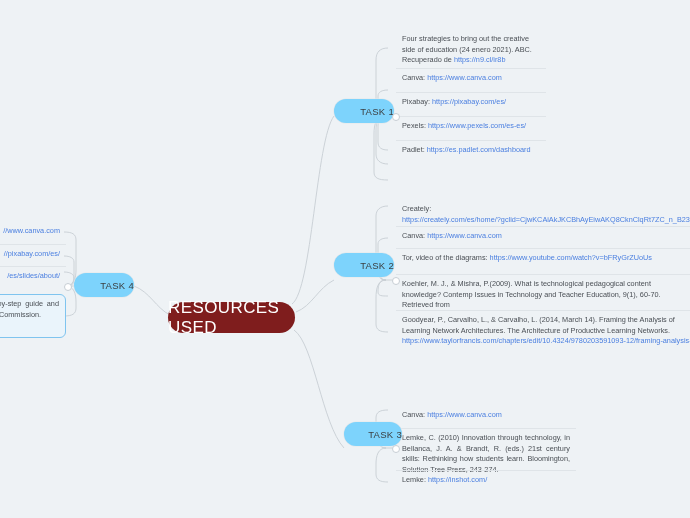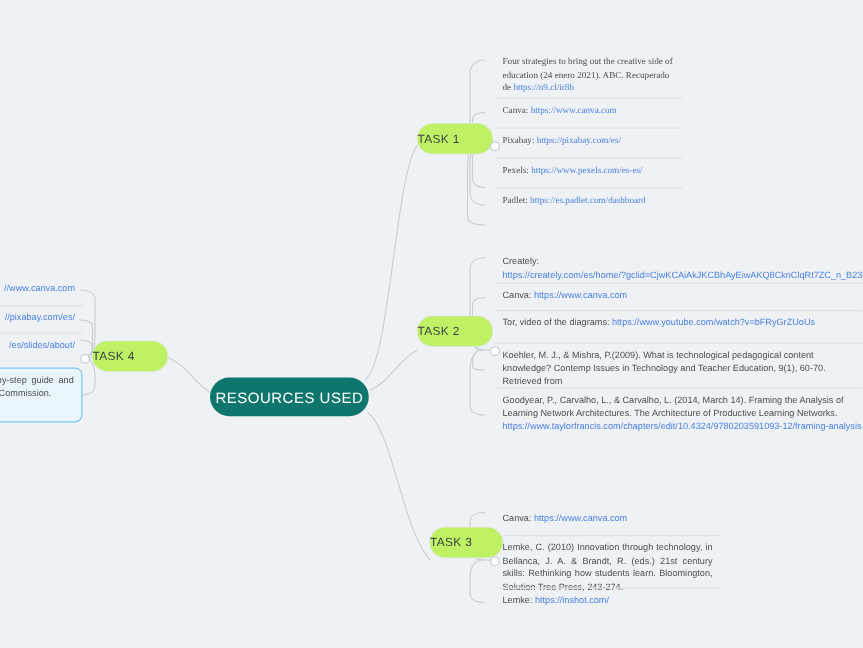--- a/index.html
+++ b/index.html
@@ -28,40 +28,40 @@
     pointer-events: none;
   }
 
   
   .central-node {
     position: absolute;
     left: 168px;
     top: 302px;
     width: 127px;
     height: 31px;
-    background: #0f766e;
+    background: #7f1d1d;
     border-radius: 16px;
     display: flex;
     align-items: center;
     justify-content: center;
     color: #ffffff;
-    font-size: 12px;
+    font-size: 17px;
     letter-spacing: .4px;
     z-index: 6;
   }
 
   
   .task-node {
     position: absolute;
-    background: #bef264;
+    background: #7dd3fc;
     border-radius: 14px;
     height: 24px;
     display: flex;
     align-items: center;
-    justify-content: flex-start;
+    justify-content: flex-end;
     color: #3c4043;
     font-size: 9.5px;
     letter-spacing: .3px;
     z-index: 5;
     box-shadow: 0 0 0 0.6px #e3e7ea;
   }
   .task-1 { left: 334px; top: 99px;  width: 60px; }
   .task-2 { left: 334px; top: 253px; width: 60px; }
   .task-3 { left: 344px; top: 422px; width: 58px; }
   .task-4 { left: 74px;  top: 273px; width: 60px; }
@@ -86,21 +86,21 @@
   }
   .leaf.first { border-top: none; }
 
   .leaf.boxed {
     border: 1px solid #7fc4ef;
     border-radius: 6px;
     background: #eaf4fb;
   }
 
   
-  .t1-wrap { position: absolute; left: 396px; top: 40px; width: 294px; font-family: Liberation Serif, serif; }
+  .t1-wrap { position: absolute; left: 396px; top: 30px; width: 294px; }
   .t1-wrap .leaf { position: relative; left: 0; top: 0; width: 150px; }
 
   .t2-wrap { position: absolute; left: 396px; top: 200px; width: 294px; }
   .t2-wrap .leaf { position: relative; left: 0; top: 0; width: 294px; }
 
   .t3-wrap { position: absolute; left: 396px; top: 406px; width: 294px; }
   .t3-wrap .leaf { position: relative; left: 0; top: 0; width: 180px; }
 
   .t4-wrap { position: absolute; left: -58px; top: 222px; width: 124px; }
   .t4-wrap .leaf { position: relative; left: 0; top: 0; width: 124px; text-align: right; }

